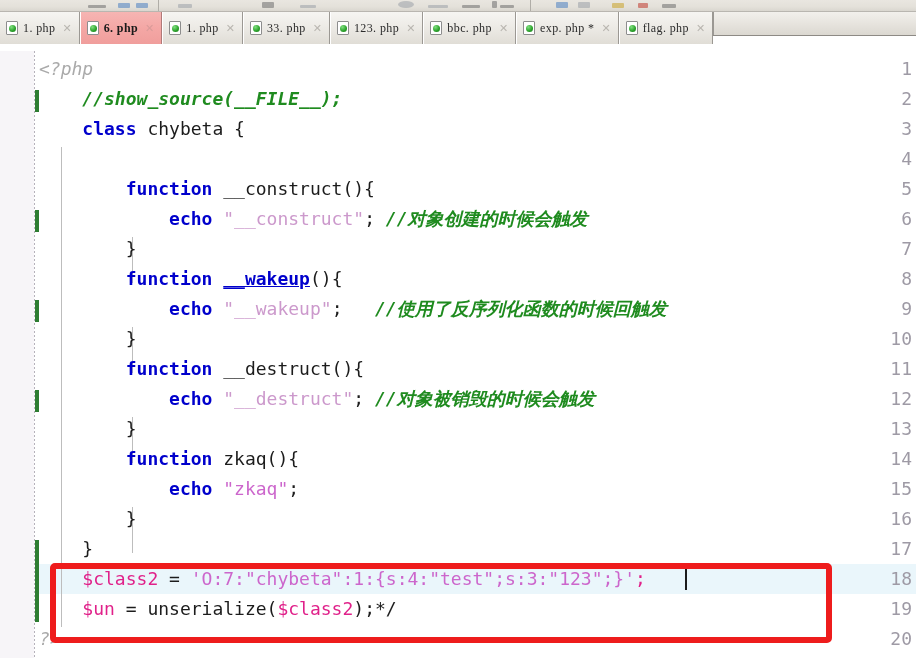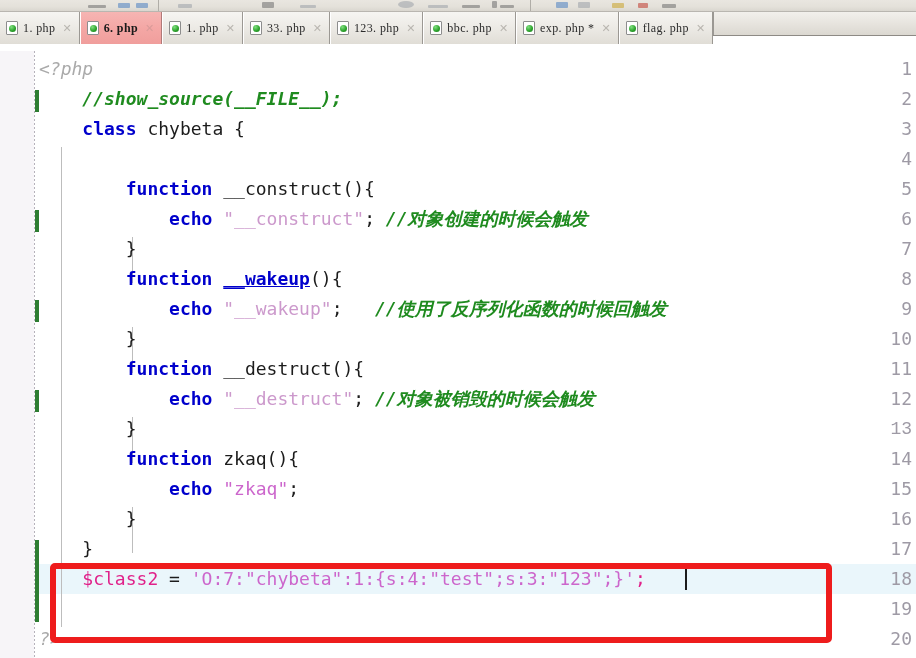--- a/index.html
+++ b/index.html
@@ -317,37 +317,38 @@
         <div class="line" style="top: 243px;"><span class="t-plain">            </span><span class="t-kw">echo</span><span class="t-plain"> </span><span class="t-strmagic">"__wakeup"</span><span class="t-plain">;   </span><span class="t-cmt">//使用了反序列化函数的时候回触发</span></div>
         <div class="line" style="top: 273px;"><span class="t-plain">        }</span></div>
         <div class="line" style="top: 303px;"><span class="t-plain">        </span><span class="t-kw">function</span><span class="t-plain"> __destruct(){</span></div>
         <div class="line" style="top: 333px;"><span class="t-plain">            </span><span class="t-kw">echo</span><span class="t-plain"> </span><span class="t-strmagic">"__destruct"</span><span class="t-plain">; </span><span class="t-cmt">//对象被销毁的时候会触发</span></div>
         <div class="line" style="top: 363px;"><span class="t-plain">        }</span></div>
         <div class="line" style="top: 393px;"><span class="t-plain">        </span><span class="t-kw">function</span><span class="t-plain"> zkaq(){</span></div>
         <div class="line" style="top: 423px;"><span class="t-plain">            </span><span class="t-kw">echo</span><span class="t-plain"> </span><span class="t-str">"zkaq"</span><span class="t-plain">;</span></div>
         <div class="line" style="top: 453px;"><span class="t-plain">        }</span></div>
         <div class="line" style="top: 483px;"><span class="t-plain">    }</span></div>
         <div class="line" style="top: 513px;"><span class="t-plain">    </span><span class="t-var">$class2</span><span class="t-plain"> = </span><span class="t-str">'O:7:"chybeta":1:{s:4:"test";s:3:"123";}'</span><span class="t-var">;</span></div>
+        <div class="line" style="top: 543px;"><span class="t-plain">    </span><span class="t-var">$un</span><span class="t-plain"> = unserialize(</span><span class="t-var">$class2</span><span class="t-plain">);*/</span></div>
         <div class="line" style="top: 573px;"><span class="t-cmt-php">?&gt;</span></div>
       </div>
 
     <div id="linenos">
         <div class="lineno" style="top: 3px; width: 34px;">1</div>
         <div class="lineno" style="top: 33px; width: 34px;">2</div>
         <div class="lineno" style="top: 63px; width: 34px;">3</div>
         <div class="lineno" style="top: 93px; width: 34px;">4</div>
         <div class="lineno" style="top: 123px; width: 34px;">5</div>
         <div class="lineno" style="top: 153px; width: 34px;">6</div>
         <div class="lineno" style="top: 183px; width: 34px;">7</div>
         <div class="lineno" style="top: 213px; width: 34px;">8</div>
         <div class="lineno" style="top: 243px; width: 34px;">9</div>
         <div class="lineno" style="top: 273px; width: 34px;">10</div>
         <div class="lineno" style="top: 303px; width: 34px;">11</div>
         <div class="lineno" style="top: 333px; width: 34px;">12</div>
-        <div class="lineno" style="top: 363px; width: 34px; font-family: Liberation Mono, monospace;">13</div>
+        <div class="lineno" style="top: 363px; width: 34px;">13</div>
         <div class="lineno" style="top: 393px; width: 34px;">14</div>
         <div class="lineno" style="top: 423px; width: 34px;">15</div>
         <div class="lineno" style="top: 453px; width: 34px;">16</div>
         <div class="lineno" style="top: 483px; width: 34px;">17</div>
         <div class="lineno" style="top: 513px; width: 34px;">18</div>
         <div class="lineno" style="top: 543px; width: 34px;">19</div>
         <div class="lineno" style="top: 573px; width: 34px; text-align: right;">20</div>
         <div class="lineno" style="top: 603px; width: 34px; overflow: hidden; height: 12px;">21</div>
       </div>
 

